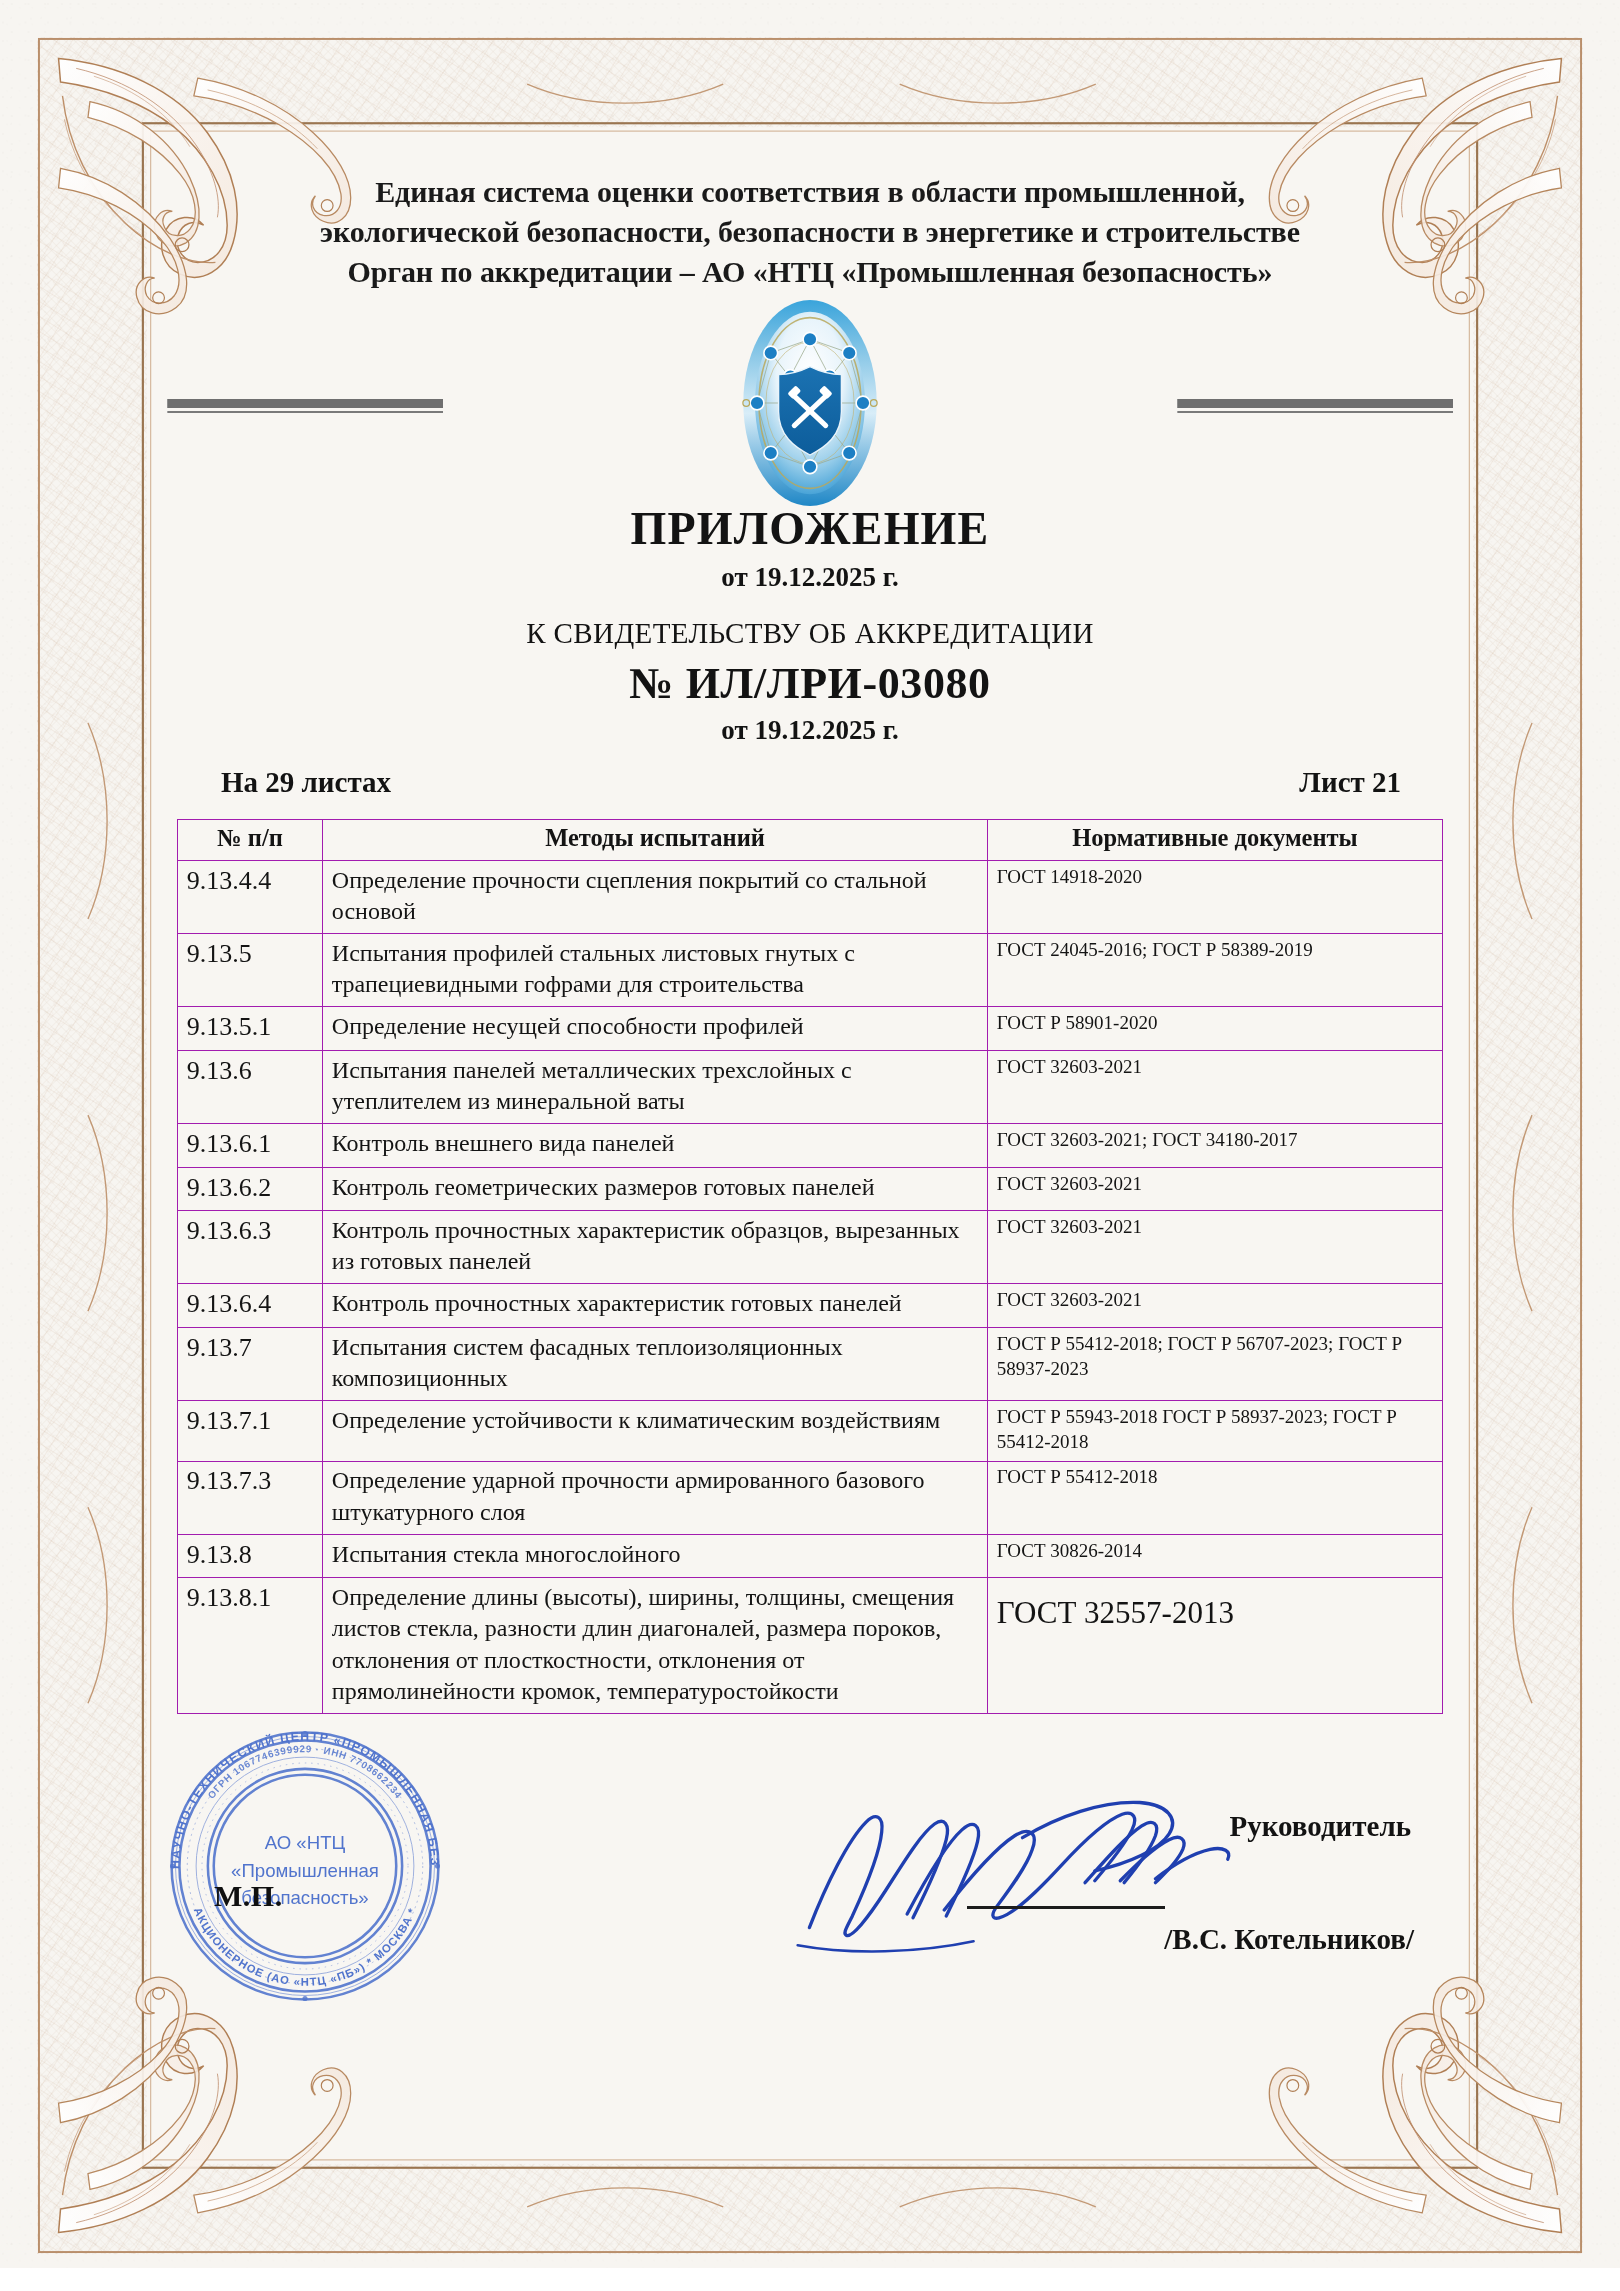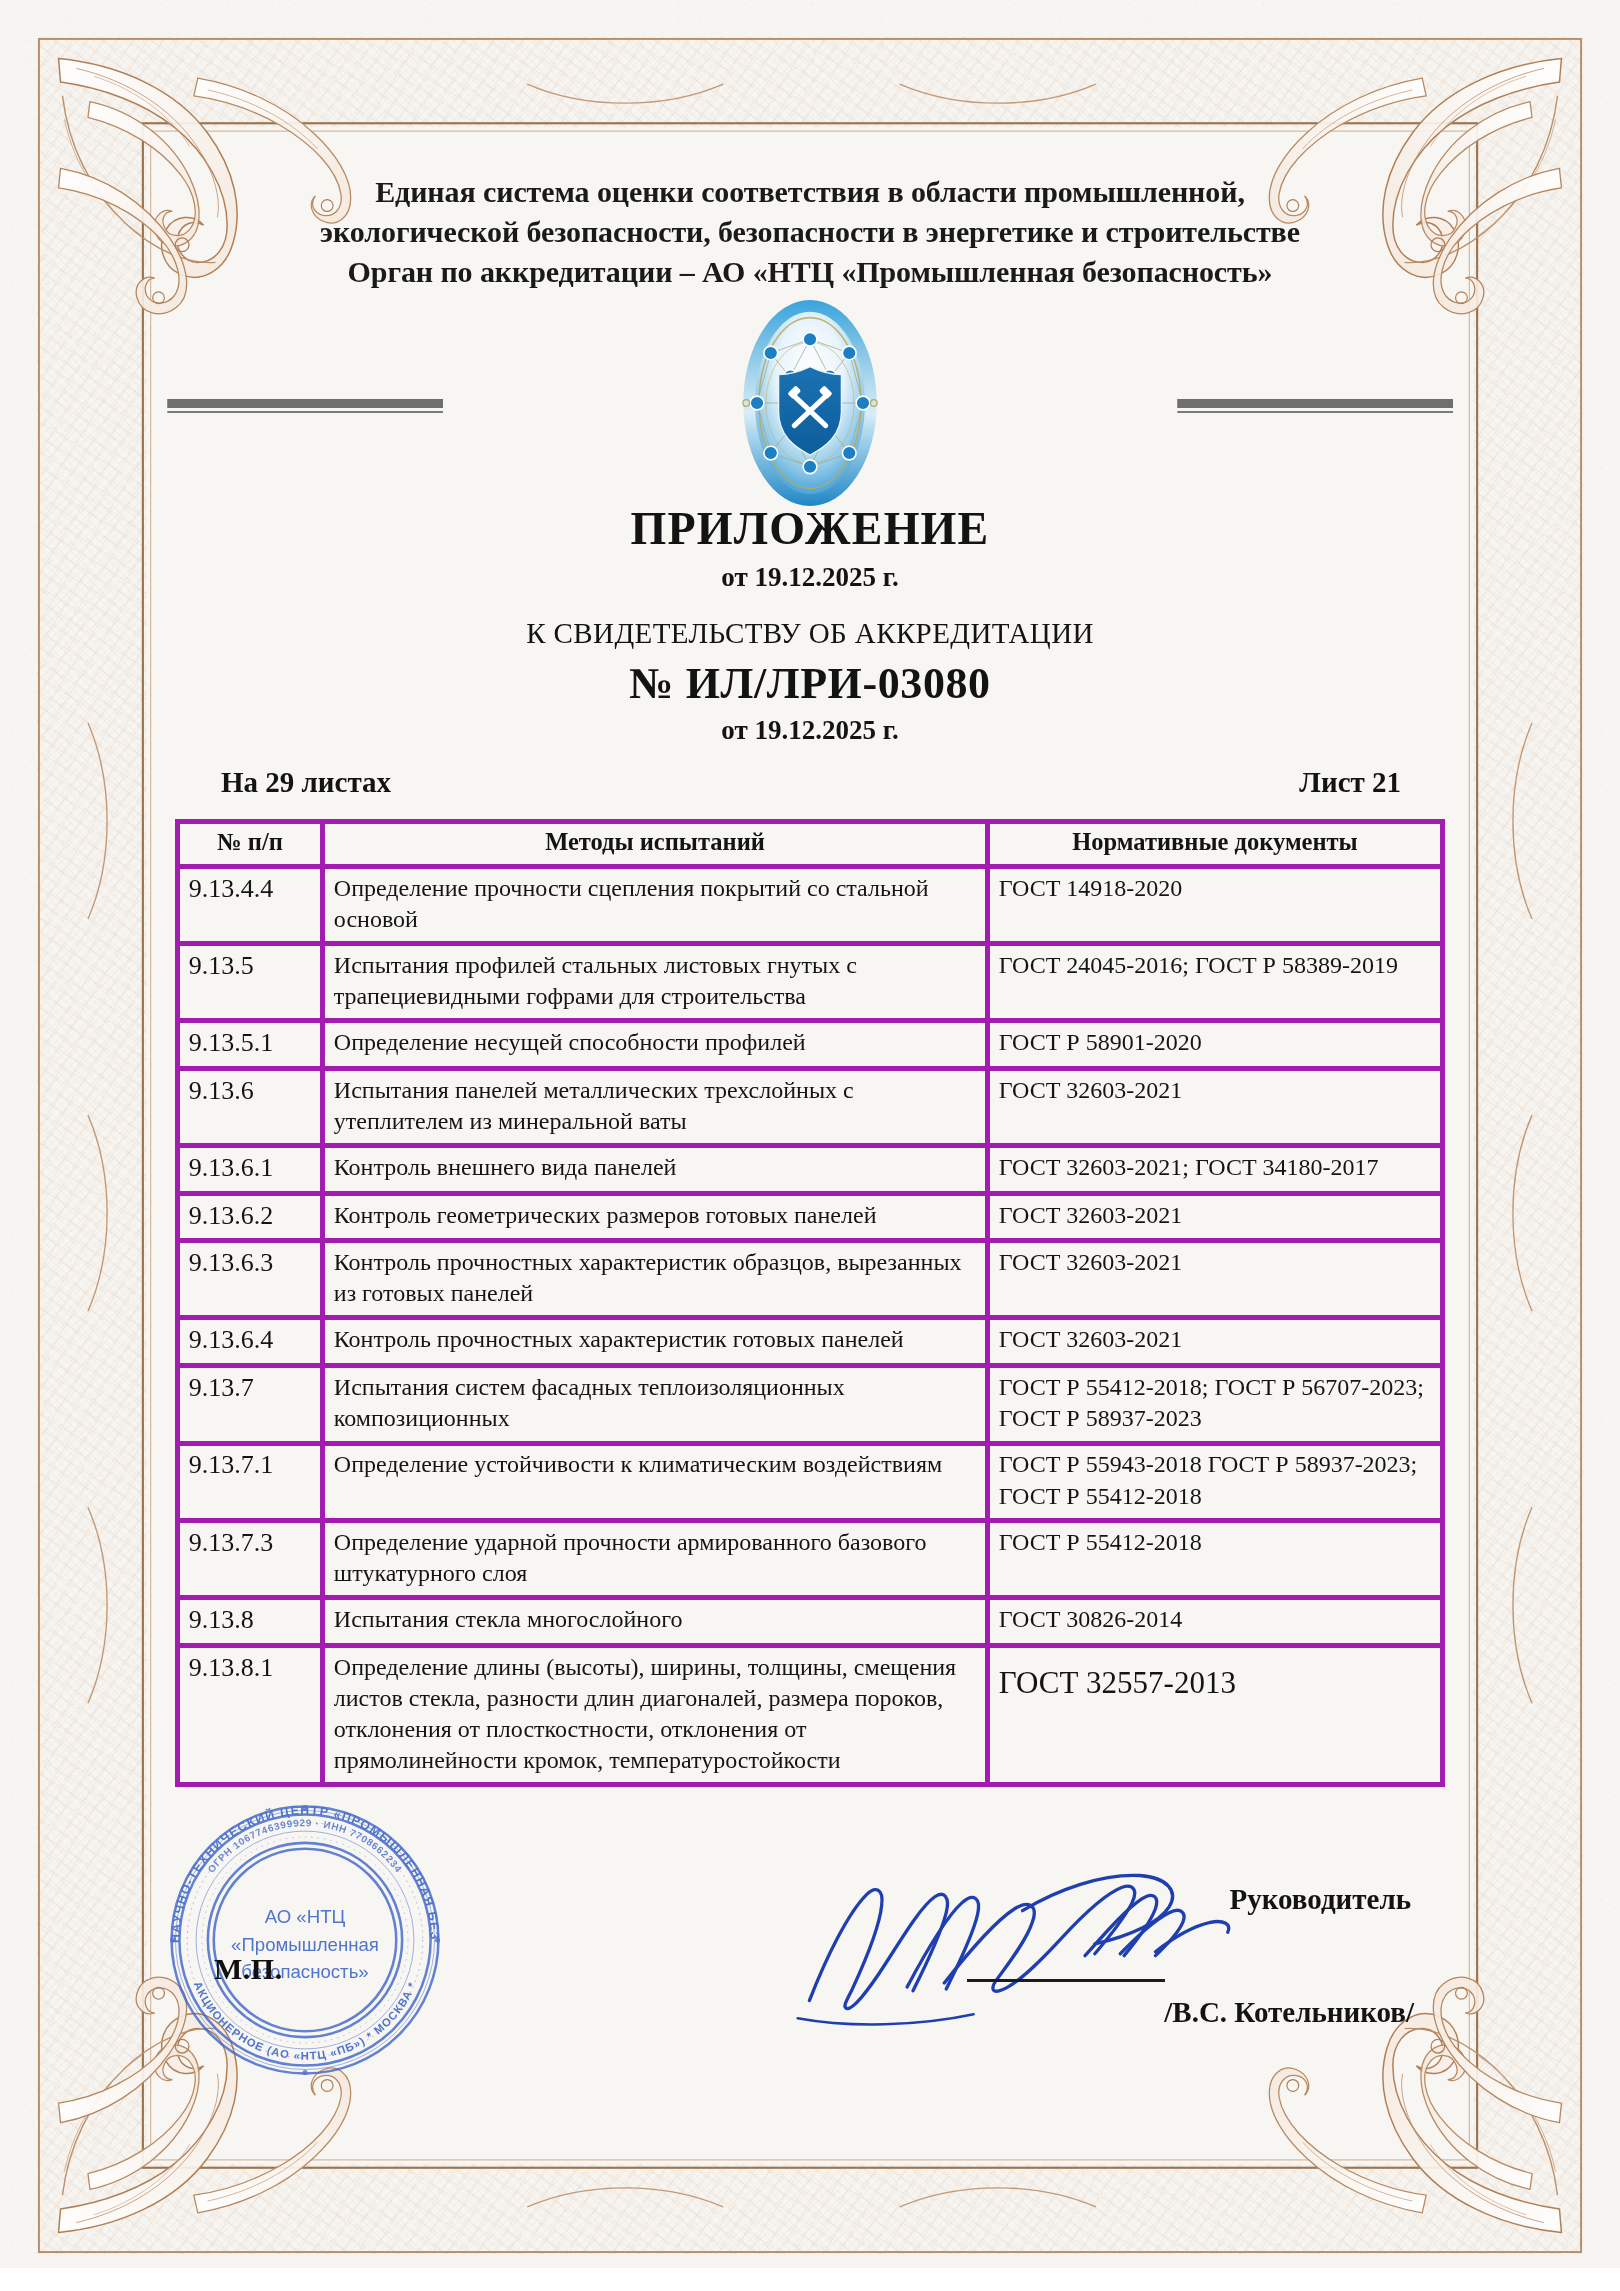--- a/index.html
+++ b/index.html
@@ -156,21 +156,21 @@
   
   .tbl-wrap { margin-top: 19.6px; padding: 0 5.9px; }
   table.methods {
     width: 1264px;
     margin: 0 auto;
     border-collapse: collapse;
     table-layout: fixed;
     color: #141414;
   }
   table.methods th, table.methods td {
-    border: 5px solid #a21caf;
+    border: 1px solid #a21caf;
     vertical-align: top;
     padding: 3.9px 6.9px 5.9px 8.8px;
   }
   table.methods thead th {
     text-align: center;
     font-weight: bold;
     font-size: 24.5px;
     padding: 5.9px 5.9px 7.8px;
     line-height: 1.1;
   }
@@ -182,21 +182,21 @@
     font-size: 26px;
     line-height: 1.26;
     white-space: nowrap;
     padding-left: 11.8px;
   }
   td.meth {
     font-size: 24px;
     line-height: 1.30;
   }
   td.doc {
-    font-size: 24px;
+    font-size: 19px;
     line-height: 1.31;
     padding-top: 5.9px;
   }
   td.doc.big { font-size: 31px; line-height: 1.2; padding-top: 16px; }
 
   
   .footer { position: relative; height: 323px; margin-top: 3.9px; }
 
   .stamp {
     position: absolute;

